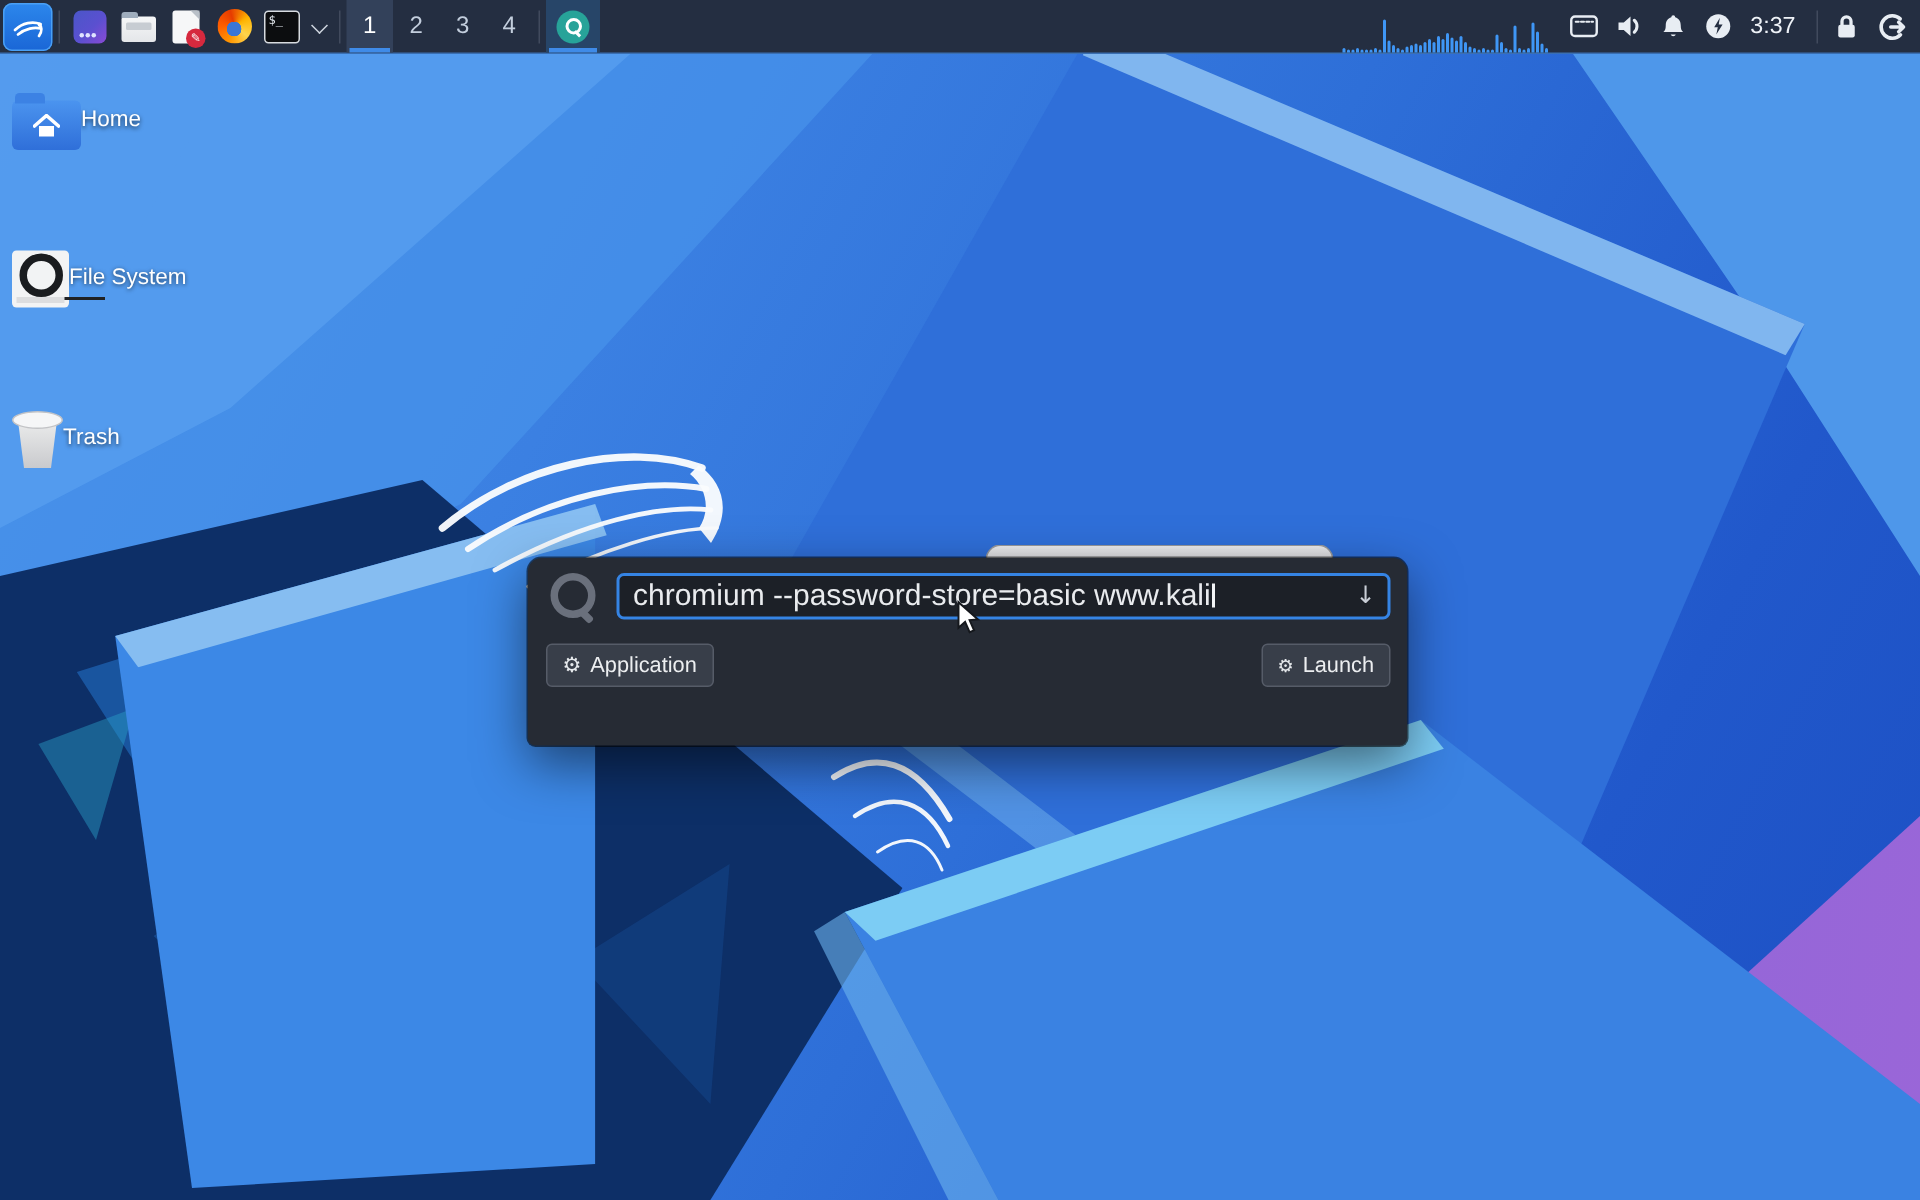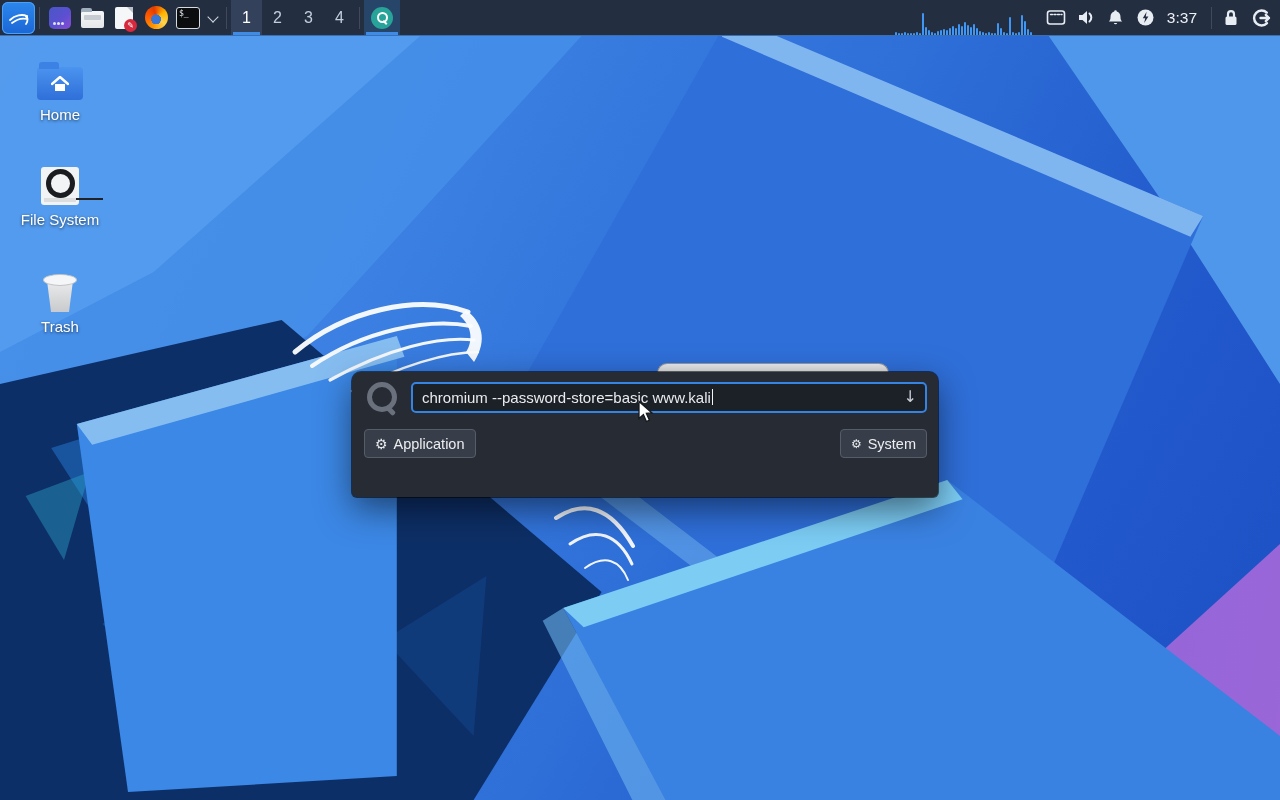--- a/index.html
+++ b/index.html
@@ -27,21 +27,21 @@
   .wp-rhomb{background:#2f6fd9;clip-path:polygon(57% 2%,94% 27%,76% 94%,40% 50%);}
   .wp-rhomb-e1{background:#85b9f0;opacity:.95;clip-path:polygon(57% 2%,94% 27%,93% 29.6%,56.4% 4.6%);}
   .wp-rhomb-e2{background:#6fb0ee;opacity:.55;clip-path:polygon(40% 50%,76% 94%,74.4% 95.6%,38.6% 52%);}
   .wp-purple{background:linear-gradient(100deg,#6f6ad8 0%,#9a66d8 100%);clip-path:polygon(78% 100%,100% 68%,100% 100%);}
   .wp-bslab{background:#3a82e2;clip-path:polygon(44% 76%,74% 60%,100% 92%,100% 100%,52% 100%);}
   .wp-bslab-e1{background:#7fd0f4;opacity:.95;clip-path:polygon(44% 76%,74% 60%,75.2% 62.4%,45.6% 78.4%);}
   .wp-bslab-e2{background:#6cb4ee;opacity:.6;clip-path:polygon(44% 76%,52% 100%,49.4% 100%,42.4% 77.6%);}
   #dragon{position:absolute;left:0;top:0;pointer-events:none;}
 
   
-  .dicon{position:absolute;left:8px;width:104px;display:flex;flex-direction:column;align-items:center;cursor:default;}
+  .dicon{position:absolute;left:8px;width:104px;display:flex;flex-direction:row;align-items:center;cursor:default;}
   .dicon .art{height:48px;display:flex;align-items:flex-end;justify-content:center;}
   .dicon .lbl{margin-top:6px;font-size:15px;color:#ffffff;text-shadow:0 1px 3px rgba(0,0,0,.65);white-space:nowrap;}
   .folder-blue{width:46px;height:33px;background:linear-gradient(#4b94ef,#2f6fd9);border-radius:4px;position:relative;display:flex;align-items:center;justify-content:center;}
   .folder-blue::before{content:'';position:absolute;top:-5px;left:2px;width:20px;height:7px;background:#3c82e4;border-radius:3px 3px 0 0;}
   .drive{width:38px;height:38px;background:#f2f3f4;border-radius:3px;position:relative;display:flex;align-items:center;justify-content:center;}
   .drive::before{content:'';width:19px;height:19px;border:5px solid #1a1c1f;border-radius:50%;margin-top:-5px;}
   .drive::after{content:'';position:absolute;bottom:3px;left:3px;right:3px;height:4px;background:#dcdddf;
      box-shadow:24px -1px 0 -1px #202225,28px -1px 0 -1px #202225;}
   .trash-wrap{position:relative;width:34px;height:38px;}
   .trash-body{position:absolute;top:5px;left:2px;width:30px;height:33px;background:linear-gradient(#eceded,#c9cacd);clip-path:polygon(6% 0,94% 0,80% 100%,20% 100%);}
@@ -105,21 +105,21 @@
   .ctrl{width:17px;height:17px;border-radius:50%;margin-left:8px;box-sizing:border-box;cursor:pointer;}
   .ctrl.plain{background:#2c303a;border:1px solid #4a4f59;}
   .ctrl.close{background:#3584e4;color:#0b1524;font-size:10px;font-weight:bold;display:flex;align-items:center;justify-content:center;}
   .f-body{padding:6px 11px 0 12px;}
   .f-row1{display:flex;align-items:center;}
   .big-mag{width:34px;height:38px;position:relative;flex:0 0 auto;margin-right:13px;}
   .big-mag::before{content:'';position:absolute;left:3px;top:4px;width:20px;height:20px;border:5px solid #6a707c;border-radius:50%;}
   .big-mag::after{content:'';position:absolute;left:24px;top:27px;width:5px;height:11px;background:#6a707c;border-radius:2px;transform:rotate(-45deg);}
   .search-box{flex:1;height:31px;border:2px solid #3584e4;border-radius:5px;background:#1c2027;display:flex;align-items:center;
               padding:0 28px 0 9px;position:relative;box-sizing:border-box;cursor:text;}
-  .search-text{font-size:15px;color:#e9ebee;white-space:nowrap;}
+  .search-text{font-size:20px;color:#e9ebee;white-space:nowrap;}
   .caret{display:inline-block;width:1.5px;height:16px;background:#f2f4f6;margin-left:1px;vertical-align:-3px;}
   .dd-arrow{position:absolute;right:8px;top:50%;transform:translateY(-53%);font-size:16px;color:#c9ced6;
             font-family:"DejaVu Sans",sans-serif;cursor:pointer;}
   .f-row2{display:flex;justify-content:space-between;margin-top:13px;}
   .gbtn{height:27px;background:#383e49;border:1px solid #565c68;border-radius:4px;color:#eceef0;font-size:14.5px;
         display:flex;align-items:center;gap:6px;padding:0 10px;cursor:pointer;}
   .gear{font-family:"DejaVu Sans",sans-serif;font-size:14px;color:#e6e9ec;line-height:1;}
 
   
   svg .st{stroke:#e8edf3;fill:none;stroke-width:1.6;stroke-linecap:round;stroke-linejoin:round;}
@@ -339,21 +339,21 @@
         <span class="dd-arrow">↓</span>
       </div>
     </div>
     <div class="f-row2">
       <div class="gbtn">
         <span class="gear">⚙</span>
         <span>Application</span>
       </div>
       <div class="gbtn">
         <span class="gear" style="font-size:12px">⚙</span>
-        <span>System</span>
+        <span>Launch</span>
       </div>
     </div>
   </div>
 </div>
 
 <svg id="cursor" width="22" height="24" viewBox="0 0 22 24">
   <path d="M2,1.5 L2,18.5 L6.4,14.6 L9.4,21.5 L12.4,20.2 L9.4,13.4 L15,13 Z" fill="#fff" stroke="#15181d" stroke-width="1.3"></path>
 </svg>
 
 </body></html>

